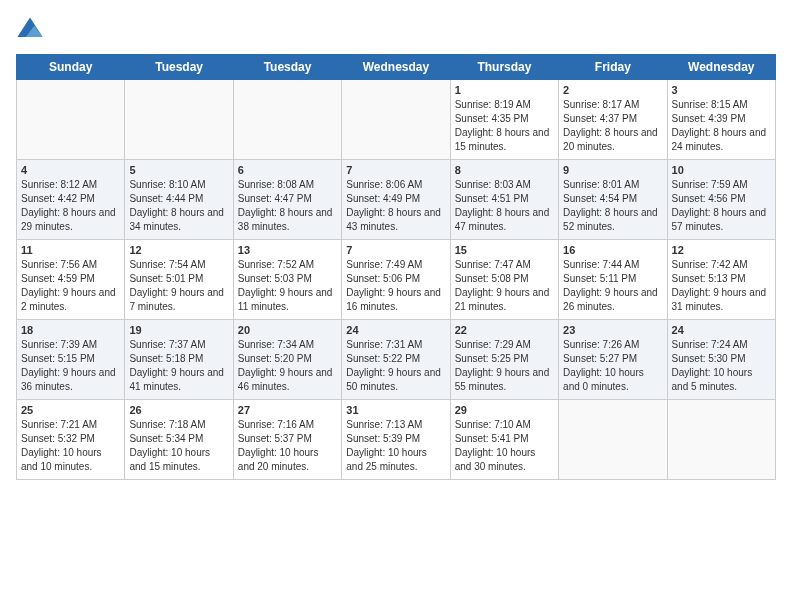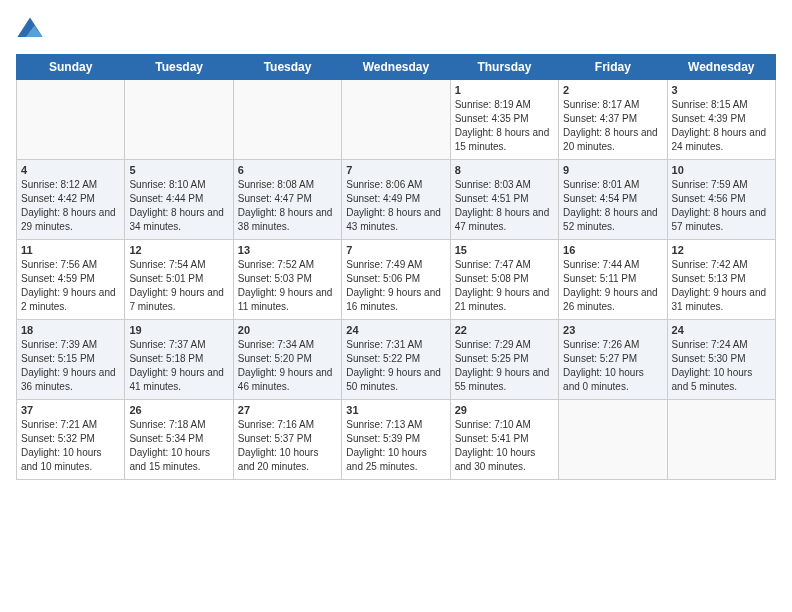--- a/index.html
+++ b/index.html
@@ -222,21 +222,21 @@
           <span class="day-number">23</span>
           <div class="day-info">Sunrise: 7:26 AM<br>Sunset: 5:27 PM<br>Daylight: 10 hours and 0 minutes.</div>
         </td>
         <td>
           <span class="day-number">24</span>
           <div class="day-info">Sunrise: 7:24 AM<br>Sunset: 5:30 PM<br>Daylight: 10 hours and 5 minutes.</div>
         </td>
       </tr>
       <tr>
         <td>
-          <span class="day-number">37</span>
+          <span class="day-number">25</span>
           <div class="day-info">Sunrise: 7:21 AM<br>Sunset: 5:32 PM<br>Daylight: 10 hours and 10 minutes.</div>
         </td>
         <td>
           <span class="day-number">26</span>
           <div class="day-info">Sunrise: 7:18 AM<br>Sunset: 5:34 PM<br>Daylight: 10 hours and 15 minutes.</div>
         </td>
         <td>
           <span class="day-number">27</span>
           <div class="day-info">Sunrise: 7:16 AM<br>Sunset: 5:37 PM<br>Daylight: 10 hours and 20 minutes.</div>
         </td>

